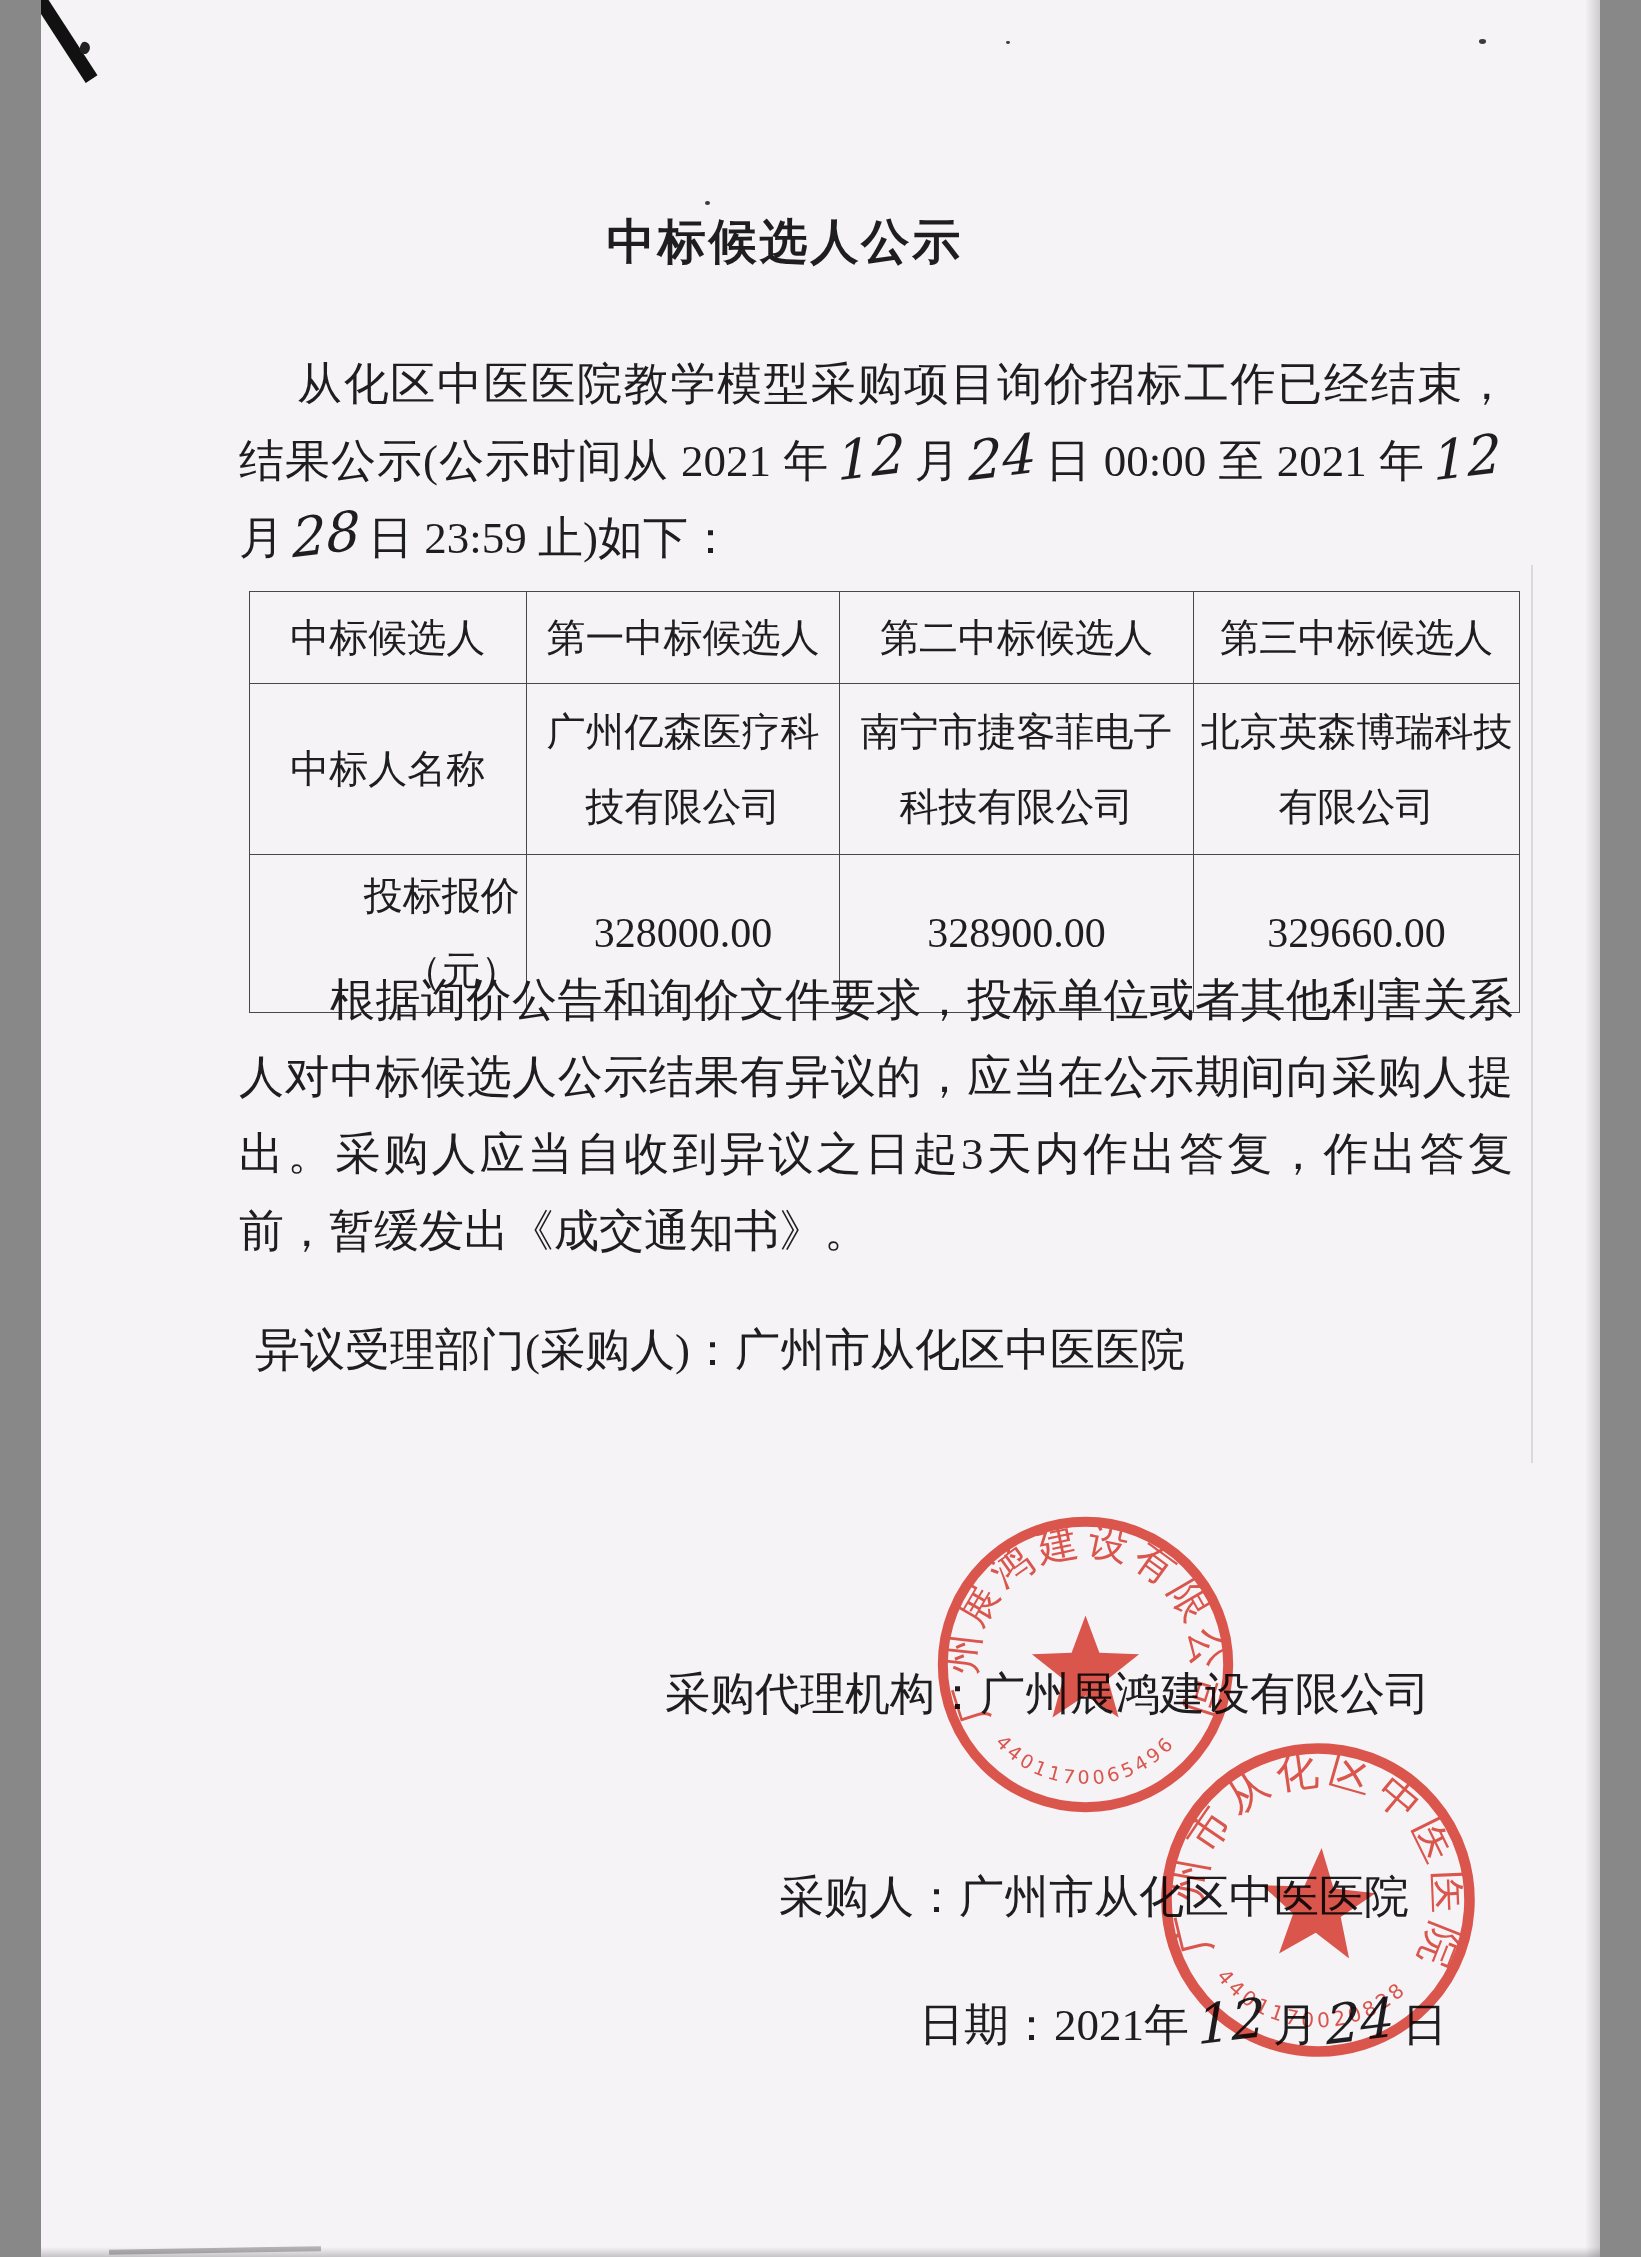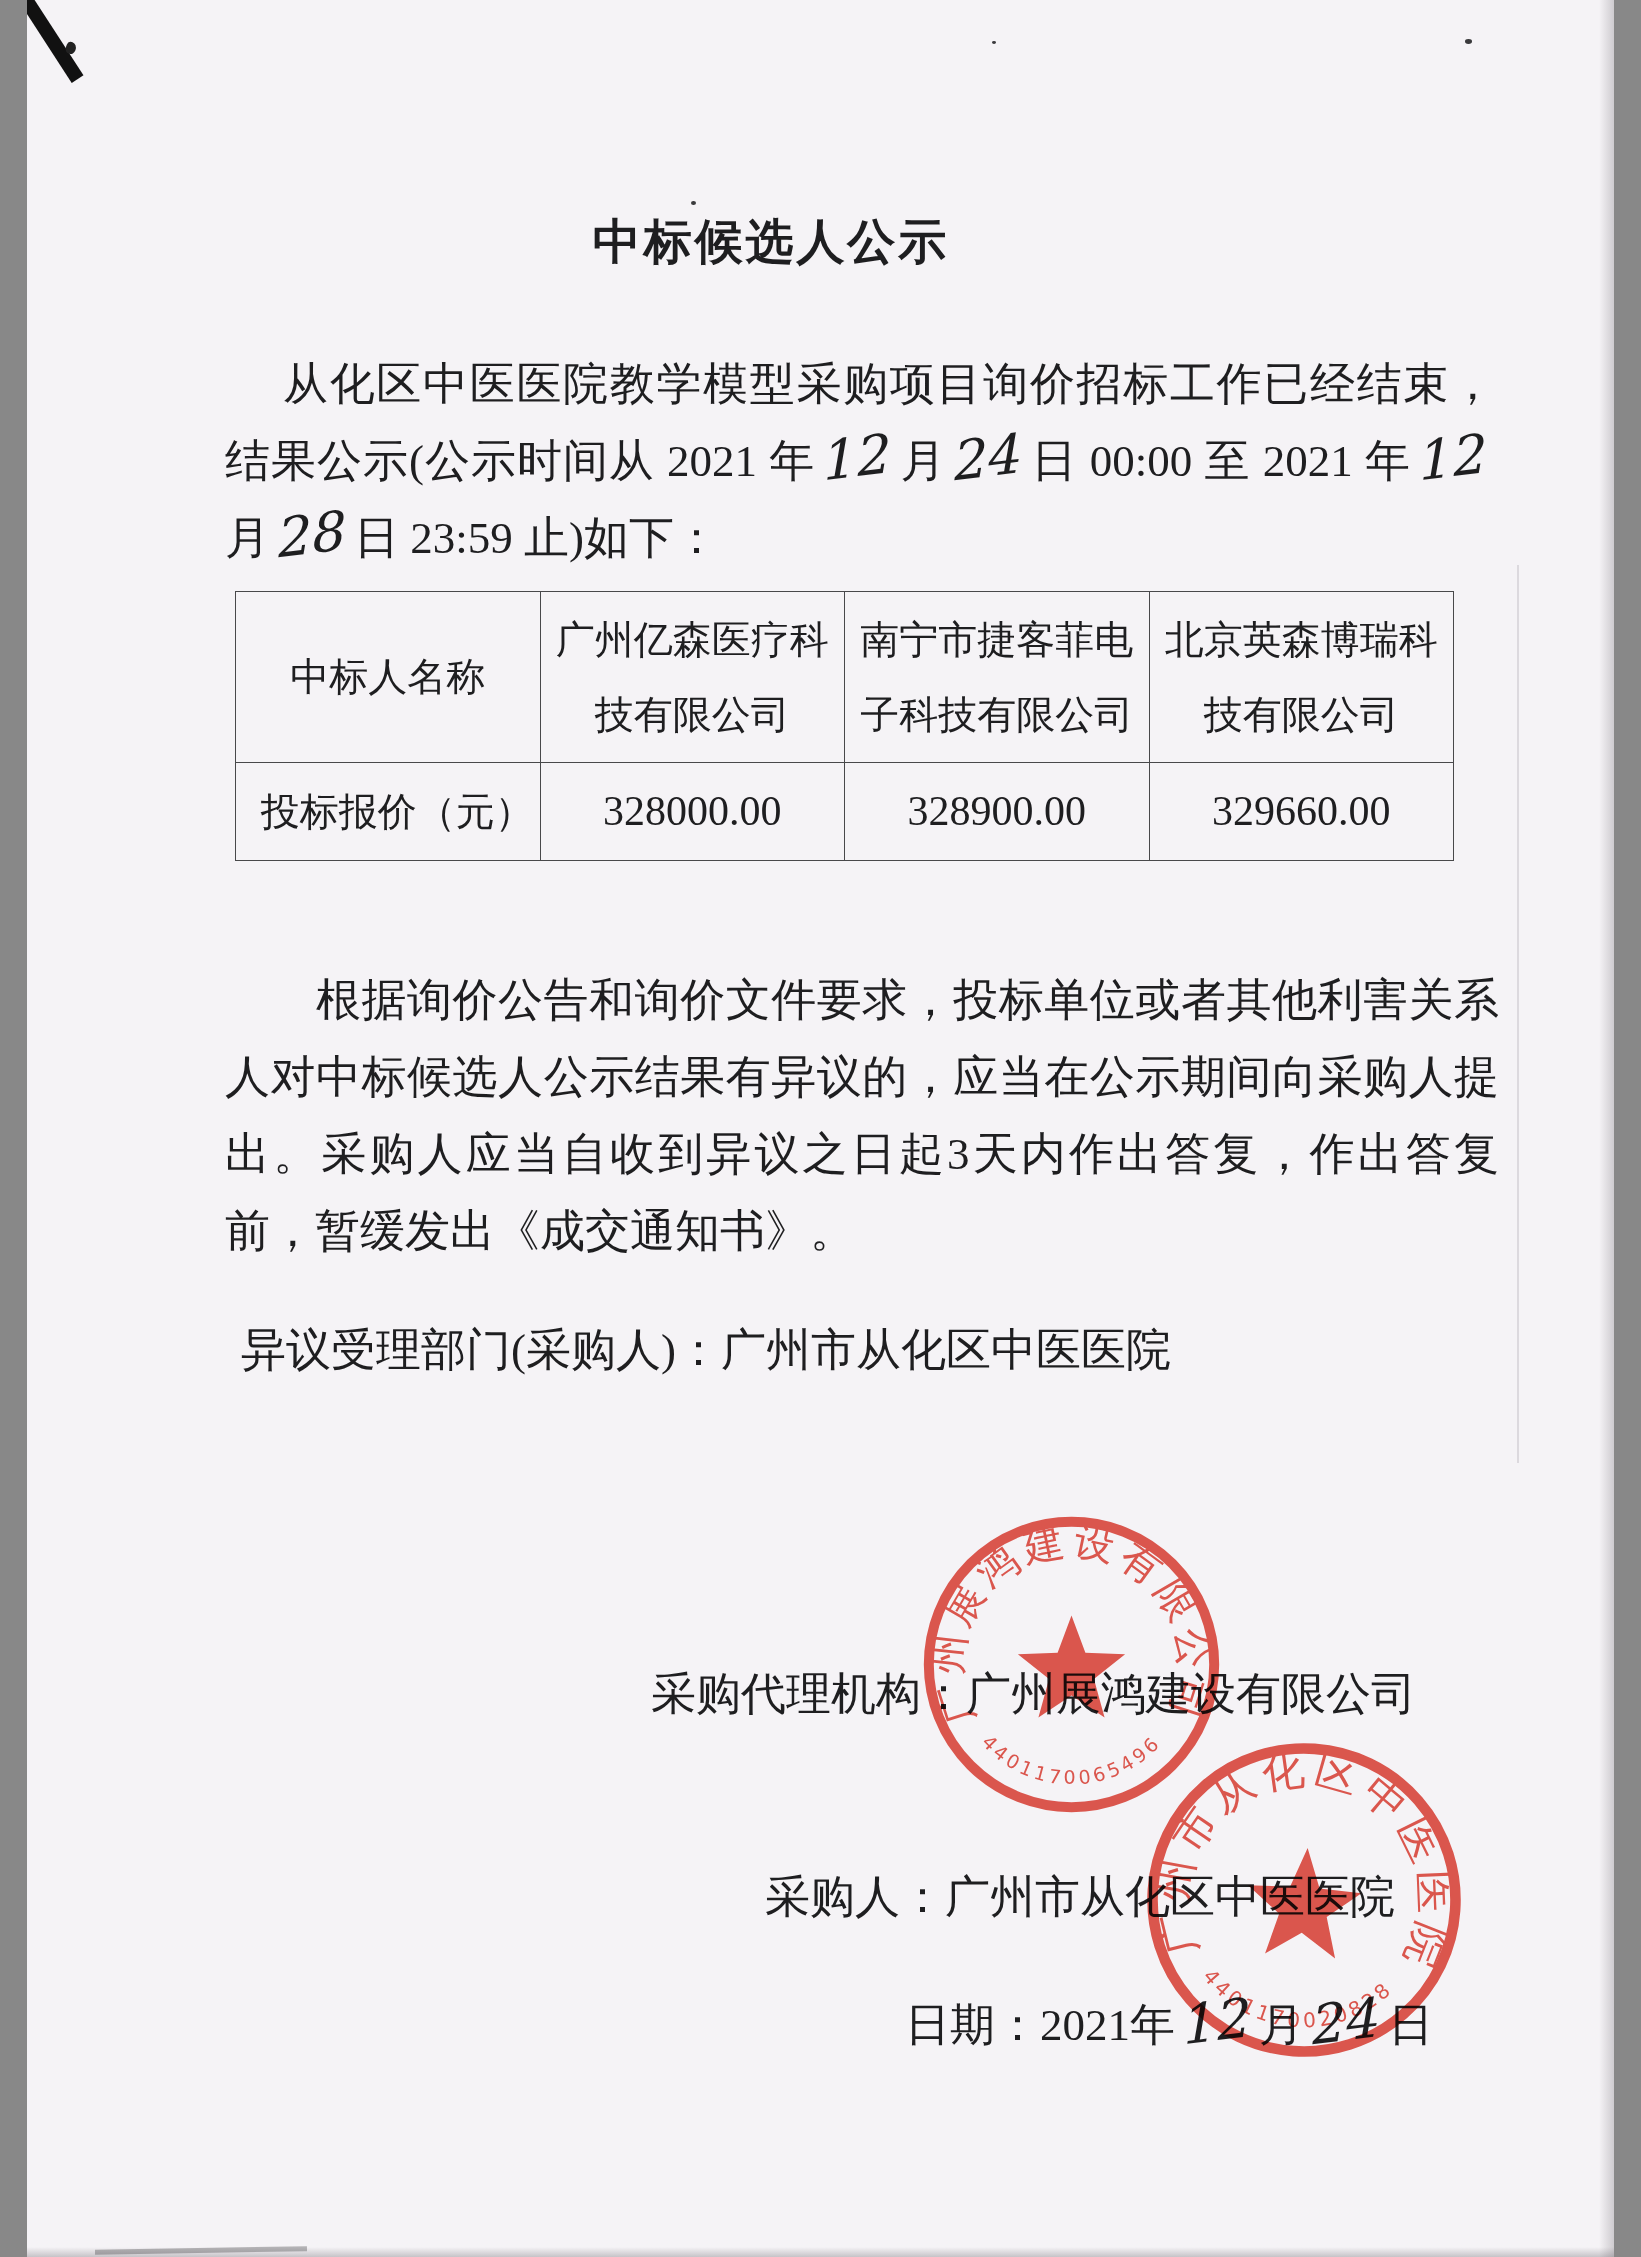--- a/index.html
+++ b/index.html
@@ -4,21 +4,20 @@
 <style>
   html,body{margin:0;padding:0;background:#888;}
   .page{
     position:relative;
     width:1559px;height:2257px;
     margin:0 auto;
     background:#f5f3f6;
     font-family:"Liberation Serif","DejaVu Serif",serif;
     color:#1e1e20;
     overflow:hidden;
-    padding-left:28px;
   }
   
   .corner-mark{position:absolute;left:-13.5px;top:-5.8px;width:13.5px;height:106px;background:#111;transform:rotate(-33deg);transform-origin:top left;}
   .corner-mark2{position:absolute;left:39px;top:42px;width:9.7px;height:11.6px;background:#222;border-radius:40% 60% 50% 50%;transform:rotate(20deg);}
   .speck{position:absolute;background:#3a3a3c;border-radius:50%;}
   .s1{left:1438px;top:39px;width:6.8px;height:4.8px;}
   .s2{left:965px;top:41px;width:3.9px;height:2.9px;}
   .s3{left:1603px;top:44px;width:4.8px;height:3.9px;}
   .s4{left:1626px;top:9.7px;width:11.6px;height:6.8px;transform:rotate(30deg);}
   .s5{left:664px;top:201px;width:4.8px;height:3.9px;}
@@ -91,20 +90,26 @@
   <div class="edge-shadow-right"></div>
   <div class="edge-shadow-bottom"></div>
   <div class="smudge"></div>
 
   <h1 class="title">中标候选人公示</h1>
 
   <p class="para intro"><span>从化区中医医院教学模型采购项目询价招标工作已经结束，结果公示(公示时间从 2021 年</span><span class="hw">12</span><span>月</span><span class="hw">24</span><span>日 00:00 至 2021 年</span><span class="hw">12</span><span>月</span><span class="hw">28</span><span>日 23:59 止)如下：</span></p>
 
   <table class="bid-table">
     <tbody>
+        <tr class="row-head">
+      <td class="col-label">中标候选人</td>
+      <td class="col-1">第一中标候选人</td>
+      <td class="col-2">第二中标候选人</td>
+      <td class="col-3">第三中标候选人</td>
+    </tr>
     <tr class="row-names">
       <td>中标人名称</td>
       <td>广州亿森医疗科技有限公司</td>
       <td>南宁市捷客菲电子科技有限公司</td>
       <td>北京英森博瑞科技有限公司</td>
     </tr>
     <tr class="row-price">
       <td>投标报价（元）</td>
       <td>328000.00</td>
       <td>328900.00</td>

